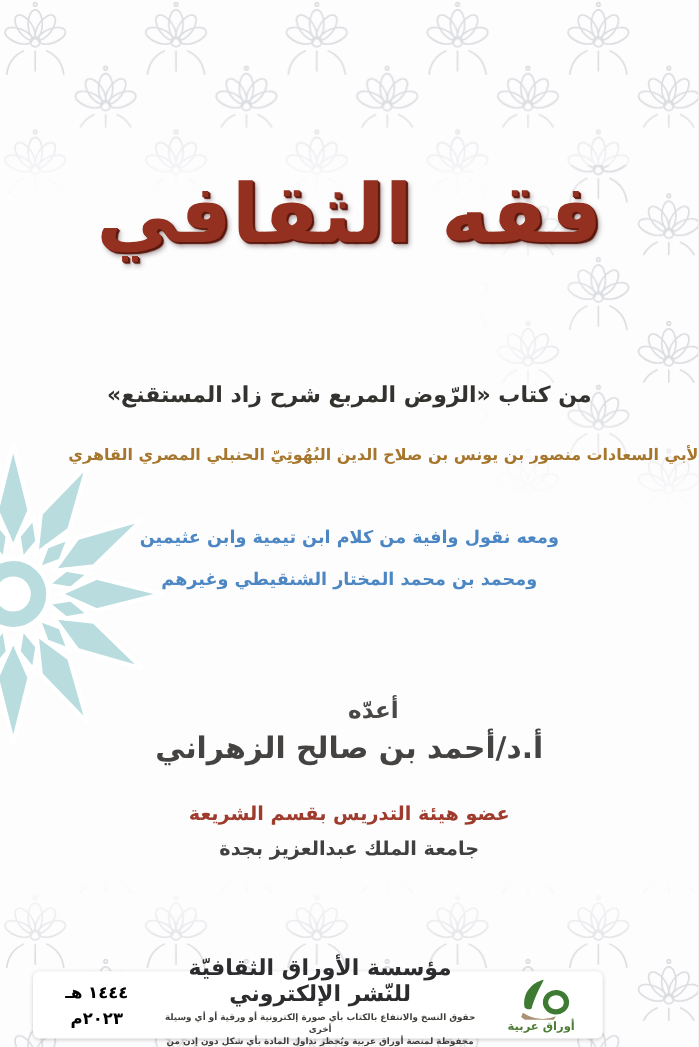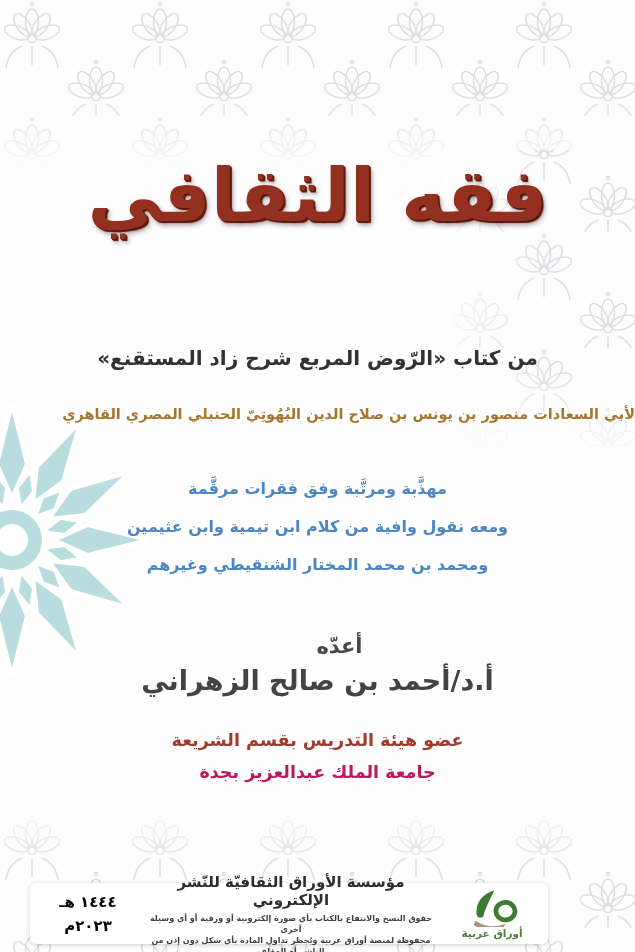--- a/index.html
+++ b/index.html
@@ -15,30 +15,30 @@
     text-shadow:1px 1px 0 #5e190f,2px 2px 1px #571409,3px 4px 5px rgba(40,5,0,.38);
     letter-spacing:-1px;
   }
   .source-line{top:346px;font-size:20px;font-weight:bold;color:#34322f;}
   .author-line{top:406px;font-size:14.5px;font-weight:bold;color:#a6762d;text-align:right;}
   .death-year{top:441px;font-size:13px;font-weight:bold;color:#a6762d;}
   .features{top:470px;font-size:16px;font-weight:bold;color:#4d87c3;line-height:38px;}
   .prepared-label{top:634px;font-size:21px;font-weight:600;color:#4a4846;padding-left:44px;}
   .preparer-name{top:665px;font-size:27px;font-weight:600;color:#454341;}
   .preparer-title{top:730px;font-size:17.5px;font-weight:bold;color:#9e3b2d;}
-  .preparer-university{top:762px;font-size:17.5px;font-weight:bold;color:#be185d;}
+  .preparer-university{top:762px;font-size:17.5px;font-weight:bold;color:#404040;}
   .footer-card{
     position:absolute;left:30px;top:883px;width:518px;height:61px;
     background:#ffffff;border-radius:6px;box-shadow:0 1px 4px rgba(0,0,0,.18);
     display:flex;align-items:center;
   }
   .logo-block{width:112px;text-align:center;line-height:1;}
   .logo-text{font-size:10.5px;font-weight:bold;color:#4e7d37;margin-top:-2px;}
   .pub-block{flex:1;text-align:center;padding-top:2px;}
-  .pub-name{font-size:15px;font-weight:bold;color:#2c2b2e;margin-bottom:4px;}
+  .pub-name{font-size:20px;font-weight:bold;color:#2c2b2e;margin-bottom:4px;}
   .copy-line{font-size:8px;font-weight:bold;color:#413f3c;line-height:11px;}
   .years-block{width:116px;text-align:center;font-size:15px;font-weight:bold;color:#000000;line-height:24px;}
 </style>
 </head>
 <body>
 
 <div class="page">
 
   <svg class="bg" width="635" height="952" viewBox="0 0 635 952" aria-hidden="true">
     <defs>
@@ -116,21 +116,20 @@
     </g>
   </svg>
 
   <h1 class="ctext book-title">فقه الثقافي</h1>
 
   <div class="ctext source-line">من كتاب «الرّوض المربع شرح زاد المستقنع»</div>
 
   <div class="ctext author-line">لأبي السعادات منصور بن يونس بن صلاح الدين البُهُوتِيّ الحنبلي المصري القاهري</div>
 
   <div class="ctext features">
-    <div>مهذَّبة ومرتَّبة وفق فقرات مرقَّمة</div>
     <div>ومعه نقول وافية من كلام ابن تيمية وابن عثيمين</div>
     <div>ومحمد بن محمد المختار الشنقيطي وغيرهم</div>
   </div>
 
   <div class="ctext prepared-label">أعدّه</div>
   <div class="ctext preparer-name">أ.د/أحمد بن صالح الزهراني</div>
   <div class="ctext preparer-title">عضو هيئة التدريس بقسم الشريعة</div>
   <div class="ctext preparer-university">جامعة الملك عبدالعزيز بجدة</div>
 
   <footer class="footer-card">

